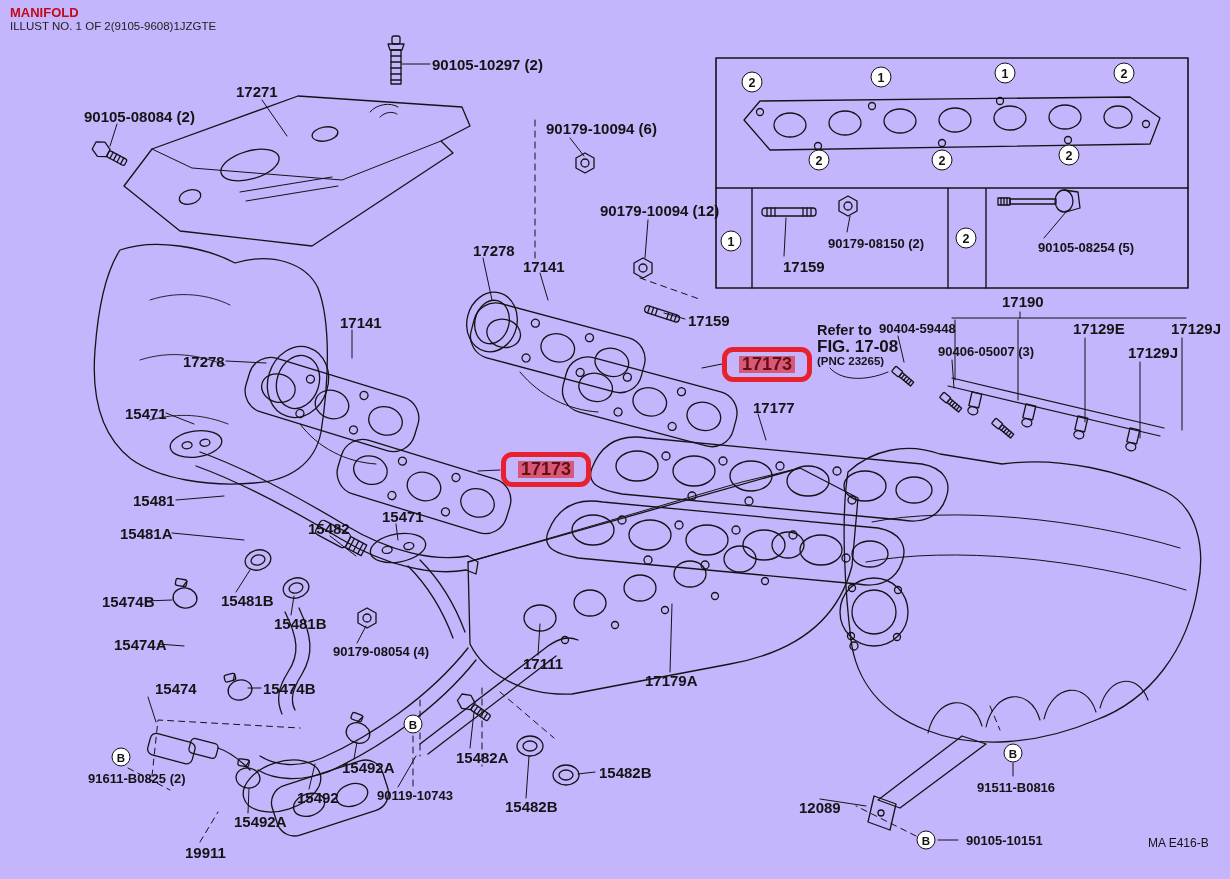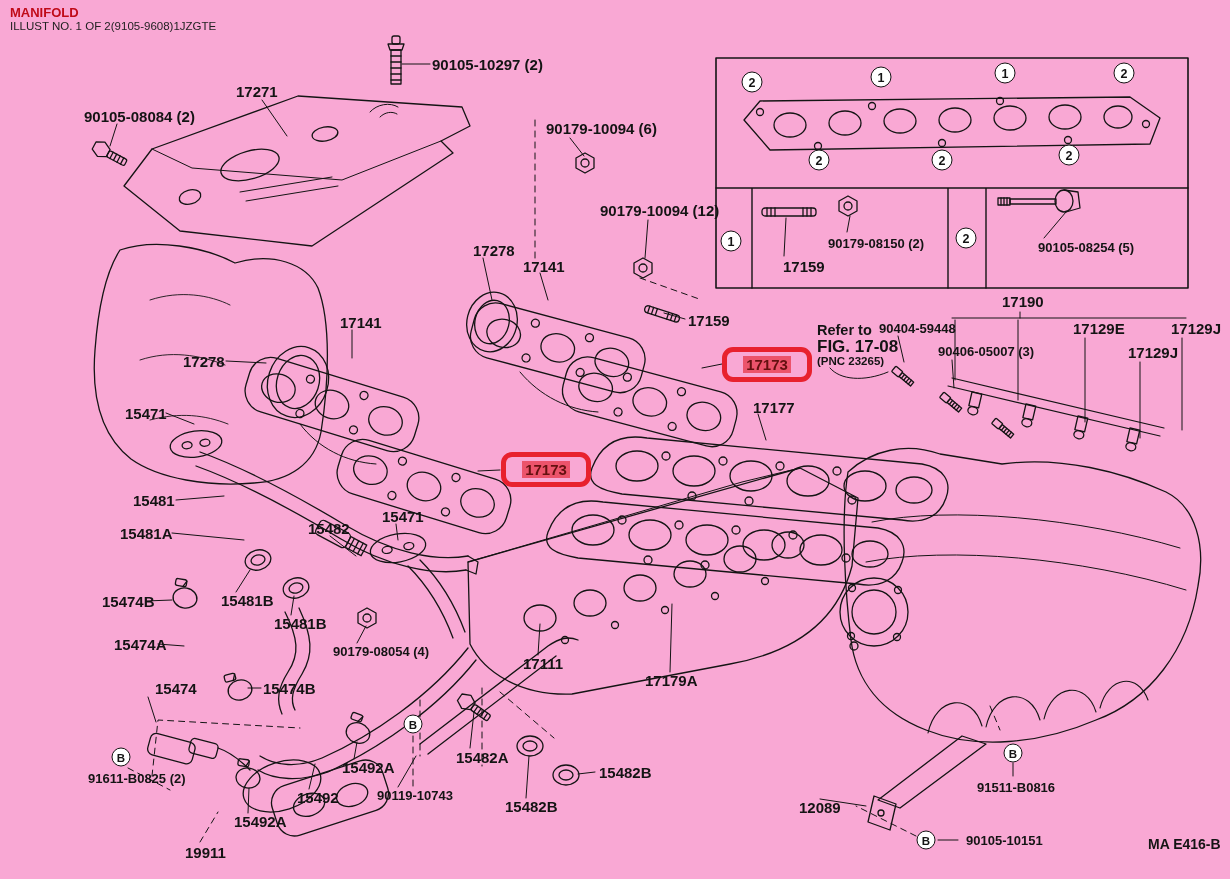--- a/index.html
+++ b/index.html
@@ -1,36 +1,36 @@
 <!DOCTYPE html>
 <html><head>
 <meta charset="utf-8">
 <style>
   html,body{margin:0;padding:0;background:#fff;}
-  #stage{position:relative;width:1230px;height:879px;background:#f9a8d4;overflow:hidden;
+  #stage{position:relative;width:1230px;height:879px;background:#c4b5fd;overflow:hidden;
          font-family:"Liberation Sans", sans-serif;}
   svg.art{position:absolute;left:0;top:0;width:1230px;height:879px;}
   .lbl{position:absolute;transform:translateY(-50%);white-space:nowrap;
        font-size:15px;font-weight:bold;color:#141414;letter-spacing:0px;}
   .lbl.md{font-size:13px;}
   #title{position:absolute;left:10px;top:5px;font-size:13px;font-weight:bold;color:#c00a18;}
   #subtitle{position:absolute;left:10px;top:20px;font-size:11.5px;font-weight:normal;color:#222;}
   .marker{position:absolute;transform:translate(-50%,-50%);border:1.6px solid #141414;border-radius:50%;
           width:19px;height:19px;display:flex;align-items:center;justify-content:center;
           font-size:12.5px;font-weight:bold;color:#141414;background:#fff;}
   .marker.letter{width:17px;height:17px;font-size:11.5px;}
   .hl{position:absolute;box-sizing:border-box;border:5px solid #e8212e;border-radius:11px;
       display:flex;align-items:center;justify-content:center;}
-  .hl span{background:rgba(228,30,42,0.62);color:#641010;font-weight:bold;font-size:15px;
+  .hl span{background:rgba(228,30,42,0.62);color:#641010;font-weight:bold;font-size:18px;
            padding:0 3px;line-height:17px;}
   #refer-note{position:absolute;left:817px;top:322px;color:#141414;}
   #refer-note .r1{font-size:14.5px;font-weight:bold;}
   #refer-note .r2{font-size:17px;font-weight:bold;line-height:17px;}
   #refer-note .r3{font-size:11.5px;font-weight:bold;line-height:12px;}
-  #footer-code{position:absolute;left:1148px;top:836px;font-size:14px;font-weight:bold;color:#141414;}
+  #footer-code{position:absolute;left:1148px;top:836px;font-size:12px;font-weight:normal;color:#141414;}
 </style>
 </head>
 <body>
 
 <div id="stage">
 
   <svg class="art" viewBox="0 0 1230 879" xmlns="http://www.w3.org/2000/svg">
     <defs>
       <g id="flange3" fill="none">
         <rect x="0" y="0" width="176" height="56" rx="22"></rect>

